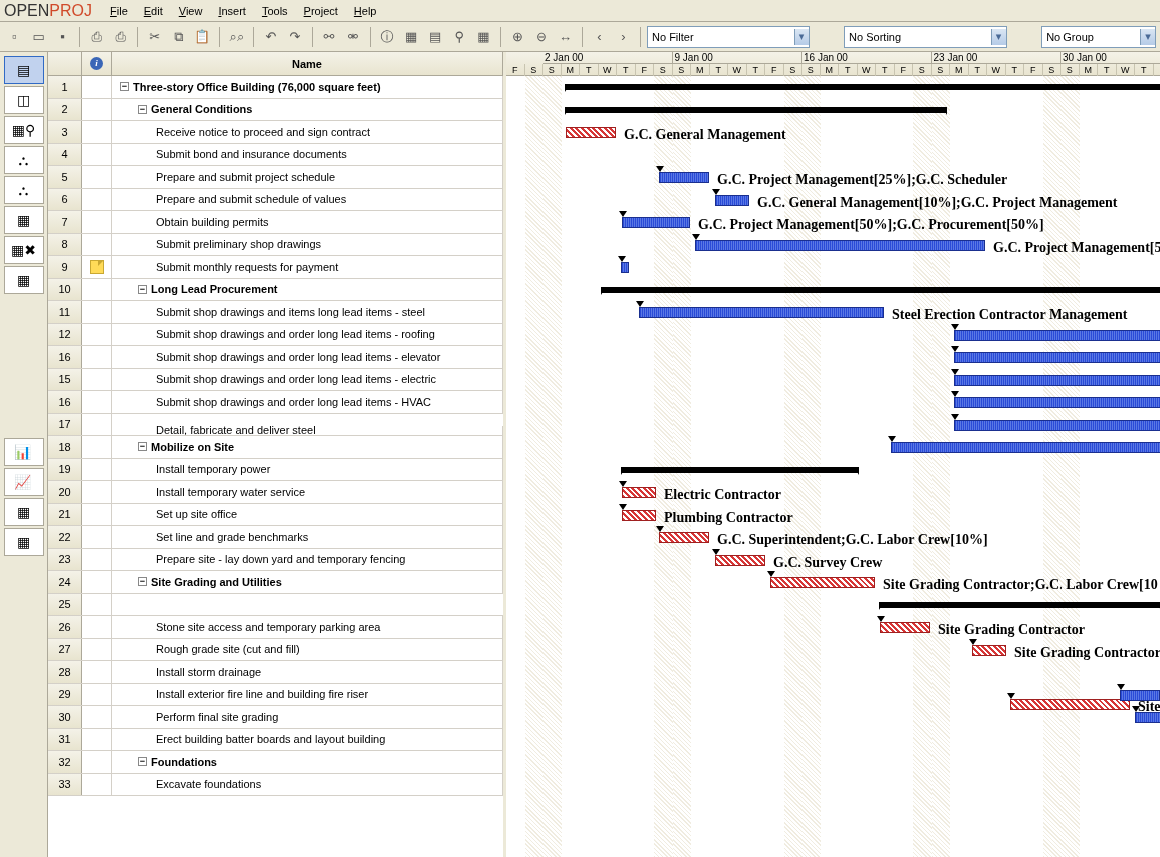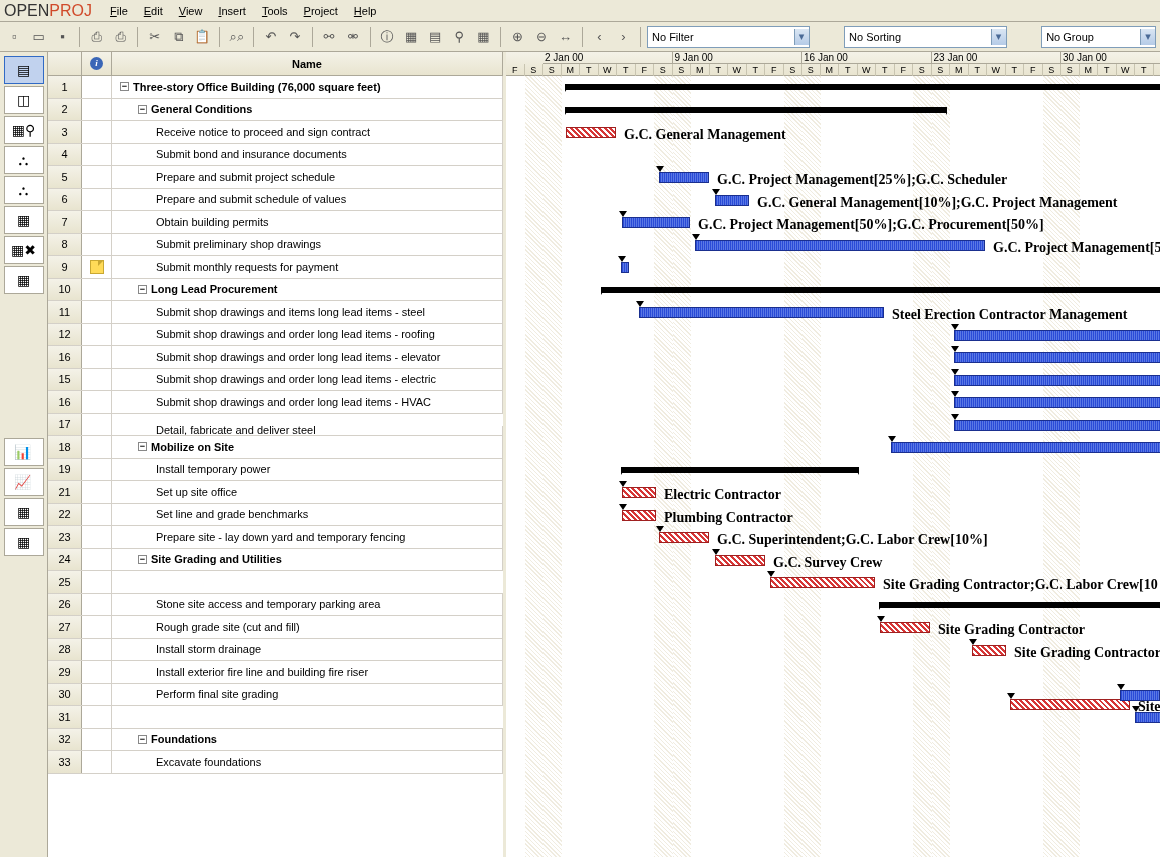--- a/index.html
+++ b/index.html
@@ -270,20 +270,27 @@
             </div>
           </div>
           <div class="grid-row">
             <div class="gr-num">19</div>
             <div class="gr-info"></div>
             <div class="gr-name" style="padding-left: 44px;">
               <span>Install temporary power</span>
             </div>
           </div>
           <div class="grid-row">
+            <div class="gr-num">20</div>
+            <div class="gr-info"></div>
+            <div class="gr-name" style="padding-left: 44px;">
+              <span>Install temporary water service</span>
+            </div>
+          </div>
+          <div class="grid-row">
             <div class="gr-num">21</div>
             <div class="gr-info"></div>
             <div class="gr-name" style="padding-left: 44px;">
               <span>Set up site office</span>
             </div>
           </div>
           <div class="grid-row">
             <div class="gr-num">22</div>
             <div class="gr-info"></div>
             <div class="gr-name" style="padding-left: 44px;">
@@ -340,20 +347,23 @@
           <div class="grid-row">
             <div class="gr-num">30</div>
             <div class="gr-info"></div>
             <div class="gr-name" style="padding-left: 44px;">
               <span>Perform final site grading</span>
             </div>
           </div>
           <div class="grid-row">
             <div class="gr-num">31</div>
             <div class="gr-info"></div>
+            <div class="gr-name" style="padding-left: 44px;">
+              <span>Erect building batter boards and layout building</span>
+            </div>
           </div>
           <div class="grid-row">
             <div class="gr-num">32</div>
             <div class="gr-info"></div>
             <div class="gr-name" style="padding-left: 26px; font-weight: bold;">
               <span class="outline-toggle">−</span>
               <span>Foundations</span>
             </div>
           </div>
           <div class="grid-row">

